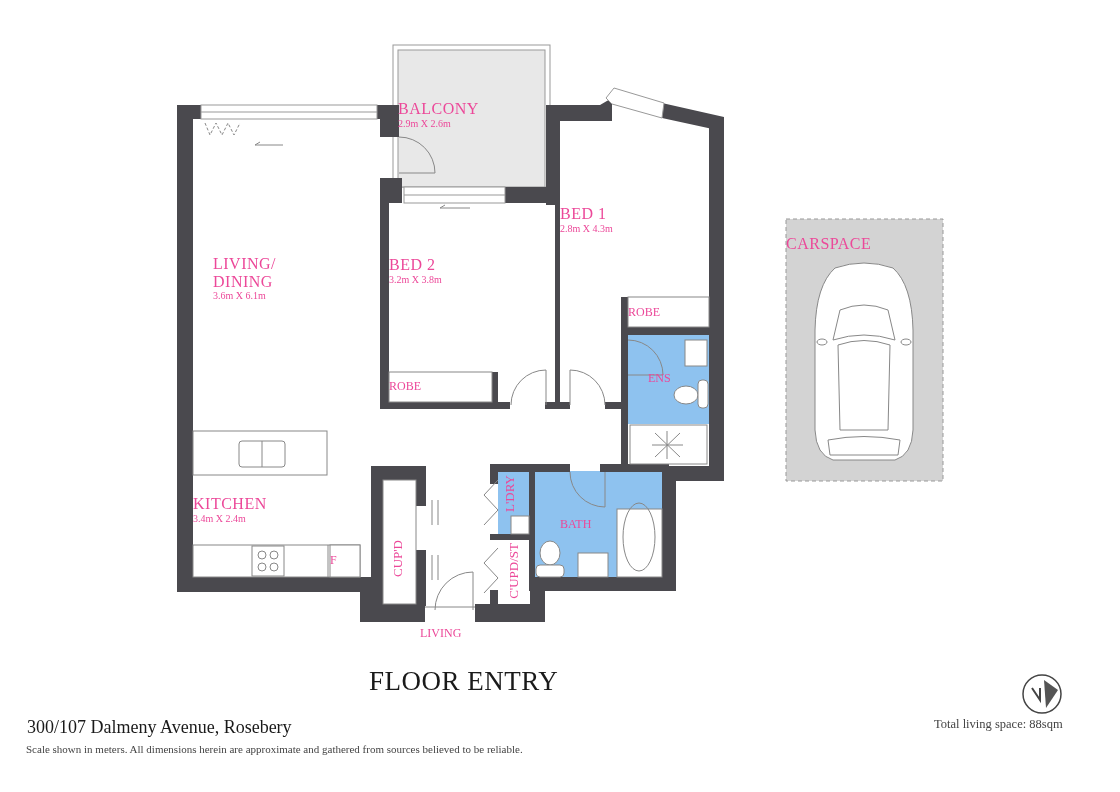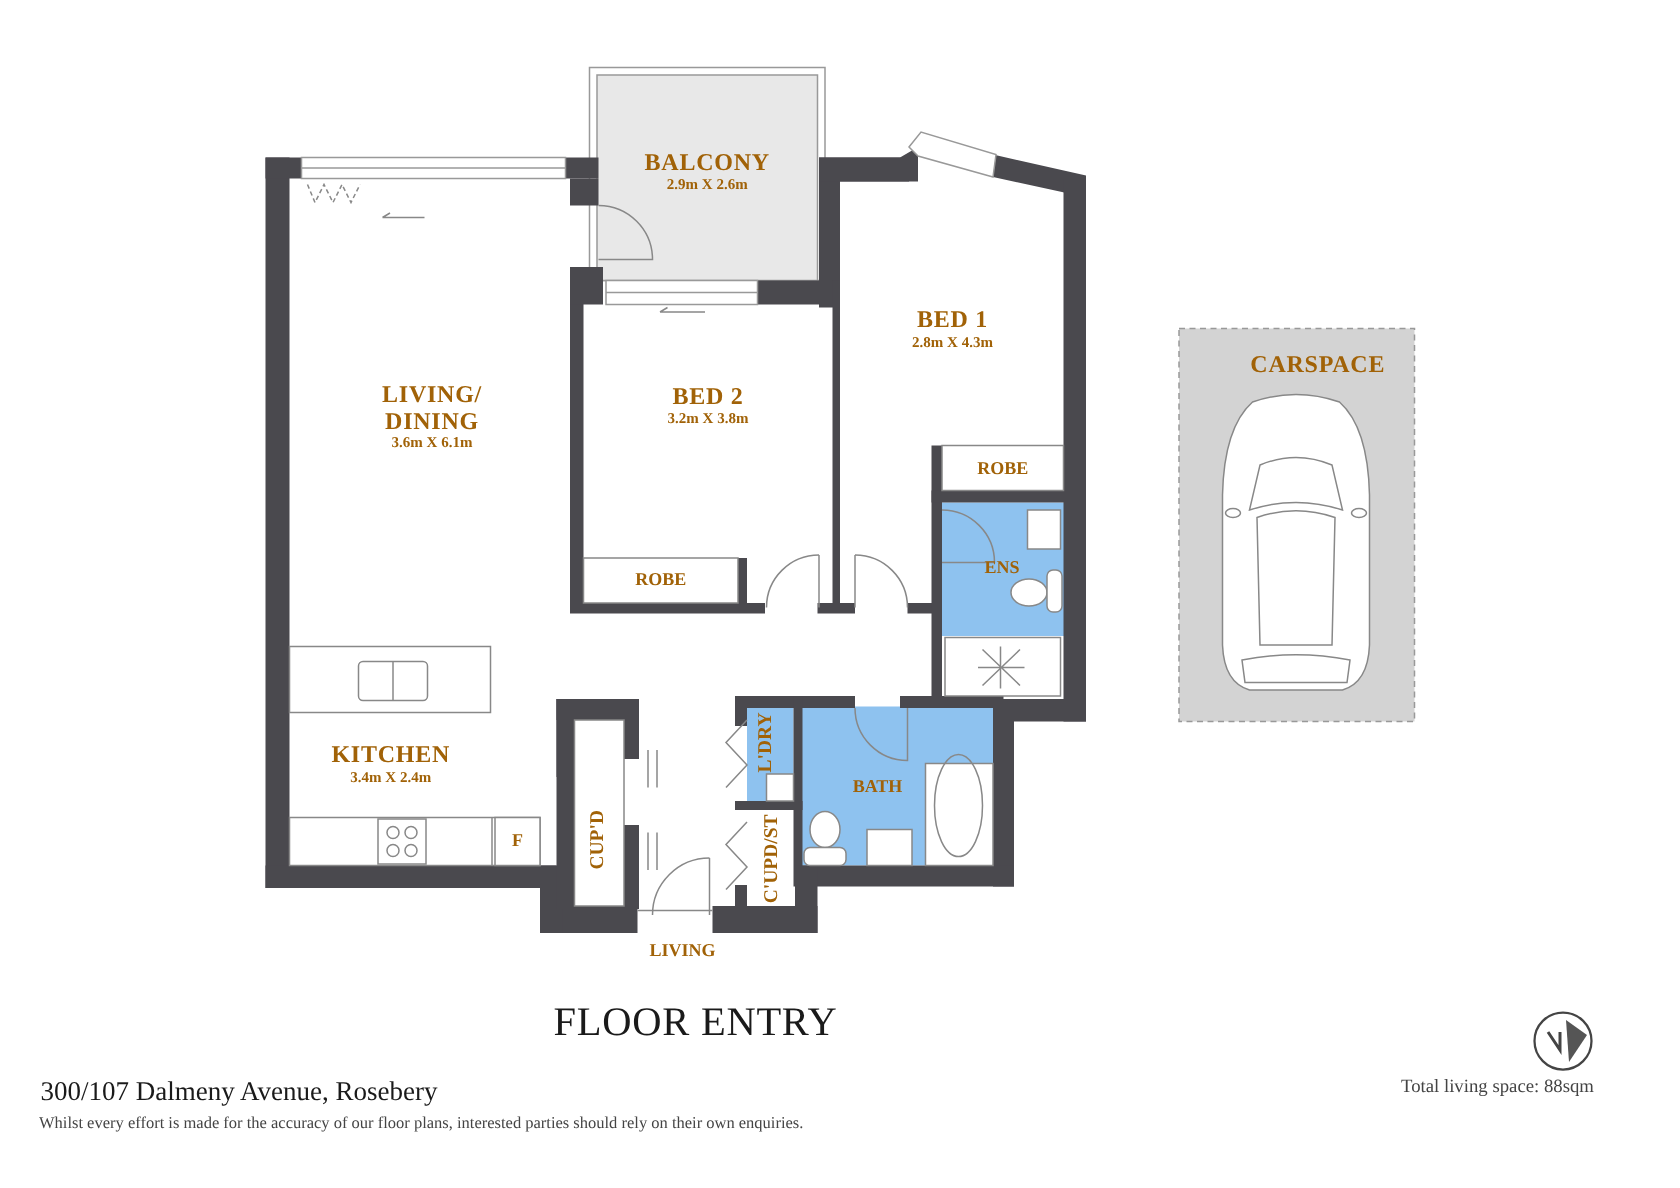--- a/index.html
+++ b/index.html
@@ -1,18 +1,18 @@
 <!DOCTYPE html>
 <html><head>
 <meta charset="utf-8">
 <style>
   html, body { margin:0; padding:0; background:#ffffff; }
   body { width:1120px; height:792px; position:relative; overflow:hidden; font-family:"Liberation Serif", "DejaVu Serif", serif; color:#1a1a1a; }
   #plan { position:absolute; left:0; top:0; }
-  .lbl { position:absolute; text-align:center; line-height:1.1; color:#a16207;font-weight:bold; }
+  .lbl { position:absolute; line-height:1.1; color:#ec4899; }
   .room { font-size:16px; letter-spacing:0.5px; }
   .dim { font-size:10px; }
   .small { font-size:12px; }
   .vert { writing-mode:vertical-rl; transform:rotate(180deg); font-size:13px; }
   .title { position:absolute; left:369px; top:666px; font-size:27px; letter-spacing:0.5px; }
   .address { position:absolute; left:27px; top:717px; font-size:18px; }
   .disclaimer { position:absolute; left:26px; top:742px; font-size:11px; color:#444; line-height:14px; }
   .total { position:absolute; left:922px; top:717px; font-size:12.5px; color:#444;margin-left:12px; }
 </style>
 </head>
@@ -194,15 +194,15 @@
 <div class="lbl vert" style="left:503px;top:475px;">L'DRY</div>
 <div class="lbl vert" style="left:507px;top:543px;">C'UPD/ST</div>
 <div class="lbl vert" style="left:391px;top:540px;">CUP'D</div>
 <div class="lbl small" style="left:330px;top:554px;width:30px;">F</div>
 <div class="lbl small" style="left:420px;top:627px;width:70px;">LIVING</div>
 <div class="lbl room" style="left:786px;top:235px;width:185px;">CARSPACE</div>
 
 <div class="title">FLOOR ENTRY</div>
 <div class="address">300/107 Dalmeny Avenue, Rosebery</div>
 <div class="disclaimer">
-  <div>Whilst every effort is made for the accuracy of our floor plans, interested parties should rely on their own enquiries.</div>
+  <div>Scale shown in meters. All dimensions herein are approximate and gathered from sources believed to be reliable.</div>
 </div>
 <div class="total">Total living space: 88sqm</div>
 
 </body></html>

